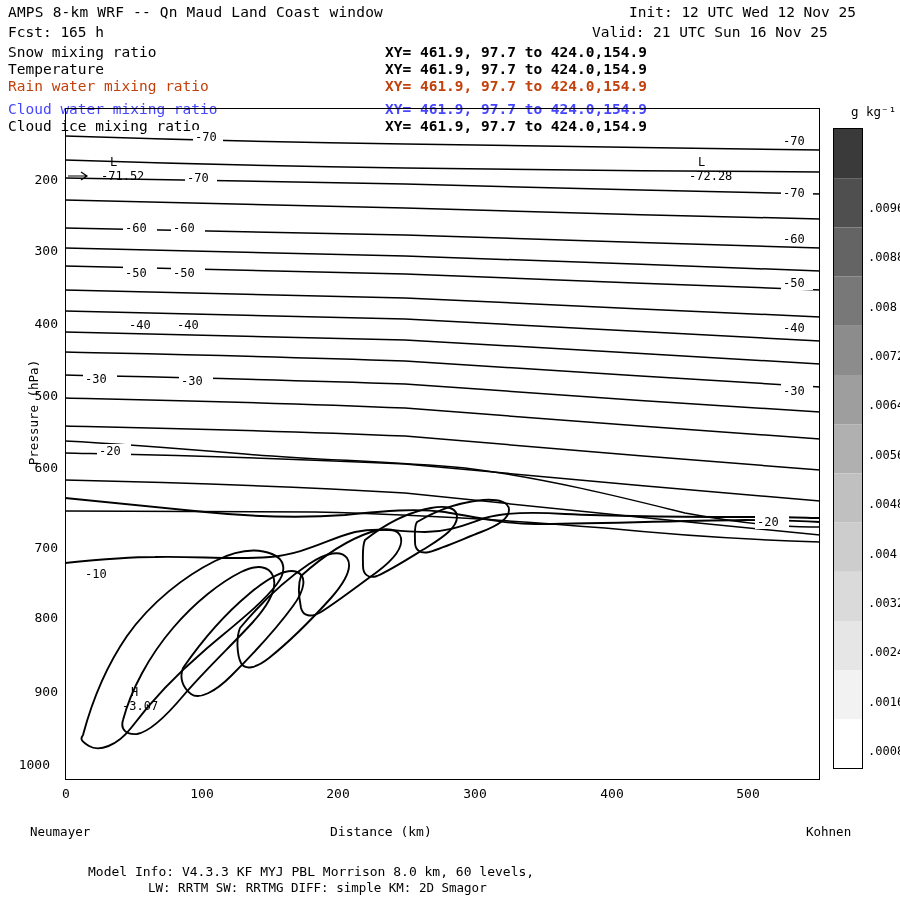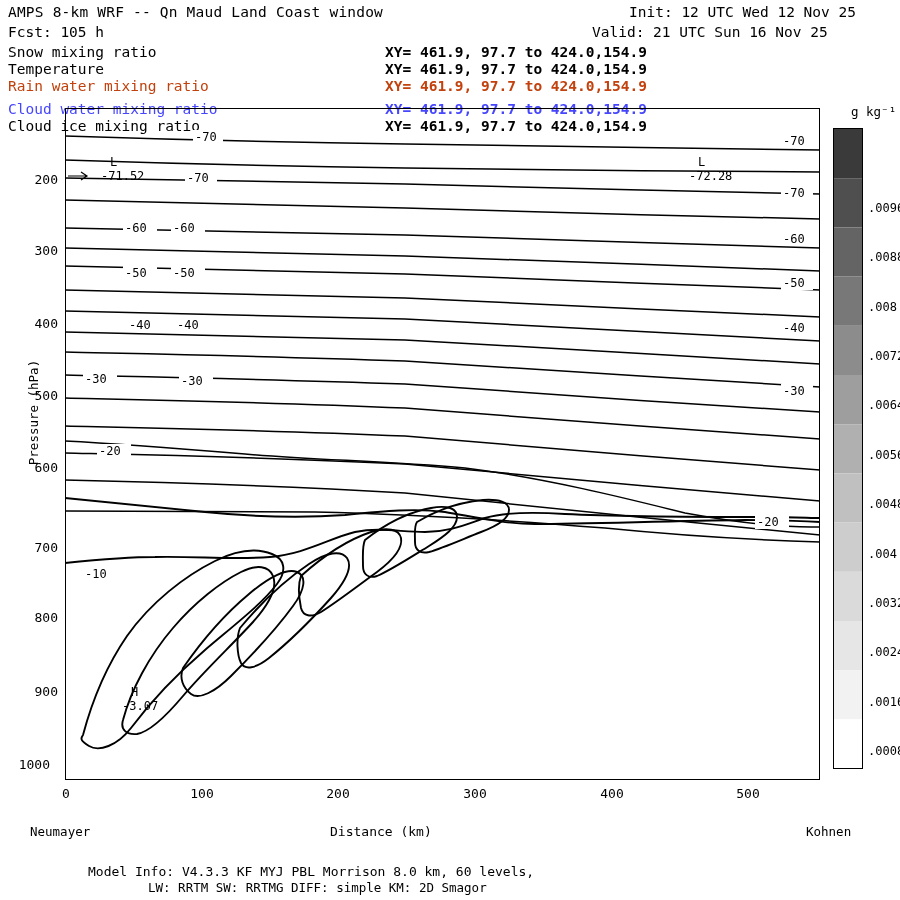--- a/index.html
+++ b/index.html
@@ -102,21 +102,21 @@
   
   .foot1 { left: 88px; top: 864px; font-size: 13px; white-space: nowrap; }
   .foot2 { left: 148px; top: 880px; font-size: 12.5px; white-space: nowrap; }
 </style>
 </head>
 <body>
 
 <div class="page">
 
   <div class="abs hdr-title">AMPS 8-km WRF -- Qn Maud Land Coast window</div>
-  <div class="abs hdr-fcst">Fcst:  105 h</div>
+  <div class="abs hdr-fcst">Fcst:  165 h</div>
   <div class="abs hdr-init">Init: 12 UTC Wed 12 Nov 25</div>
   <div class="abs hdr-valid">Valid: 21 UTC Sun 16 Nov 25</div>
 
   <div class="abs field-row field-name c-black" style="top:44px;">Snow mixing ratio</div>
   <div class="abs field-row field-xy c-black" style="top:44px;">XY= 461.9, 97.7 to 424.0,154.9</div>
 
   <div class="abs field-row field-name c-black" style="top:61px;">Temperature</div>
   <div class="abs field-row field-xy c-black" style="top:61px;">XY= 461.9, 97.7 to 424.0,154.9</div>
 
   <div class="abs field-row field-name c-red" style="top:78px;">Rain water mixing ratio</div>

